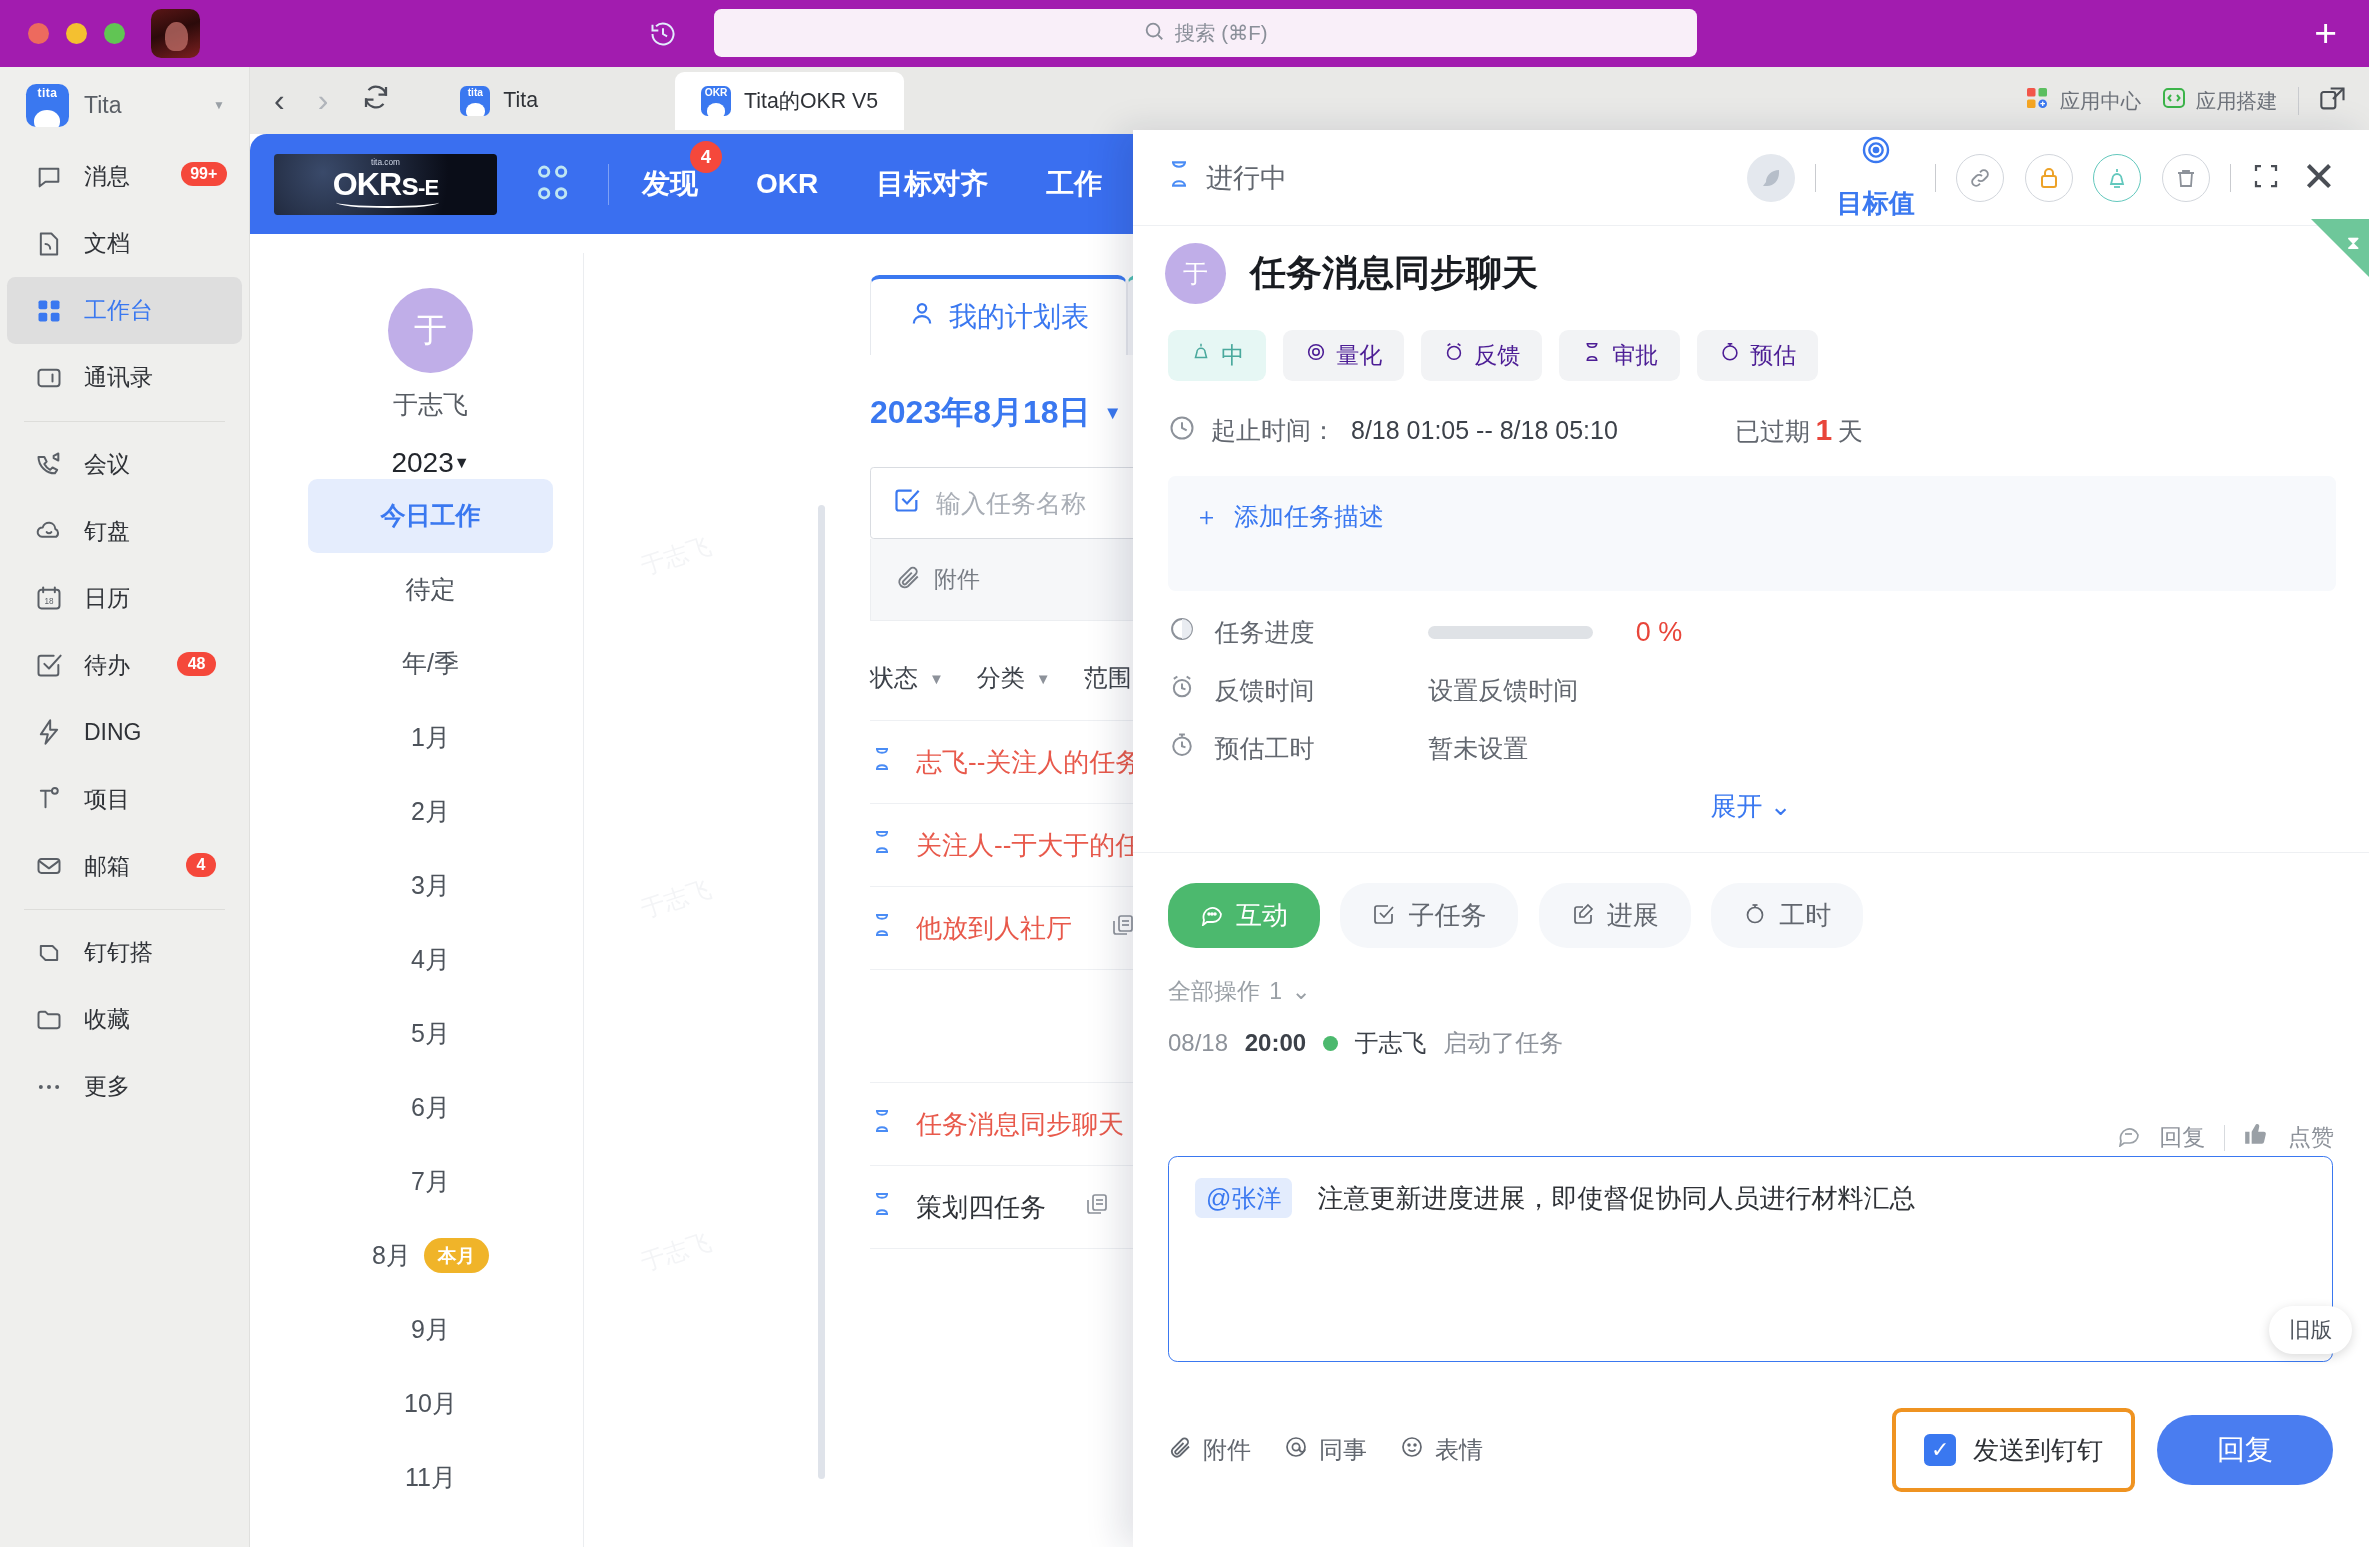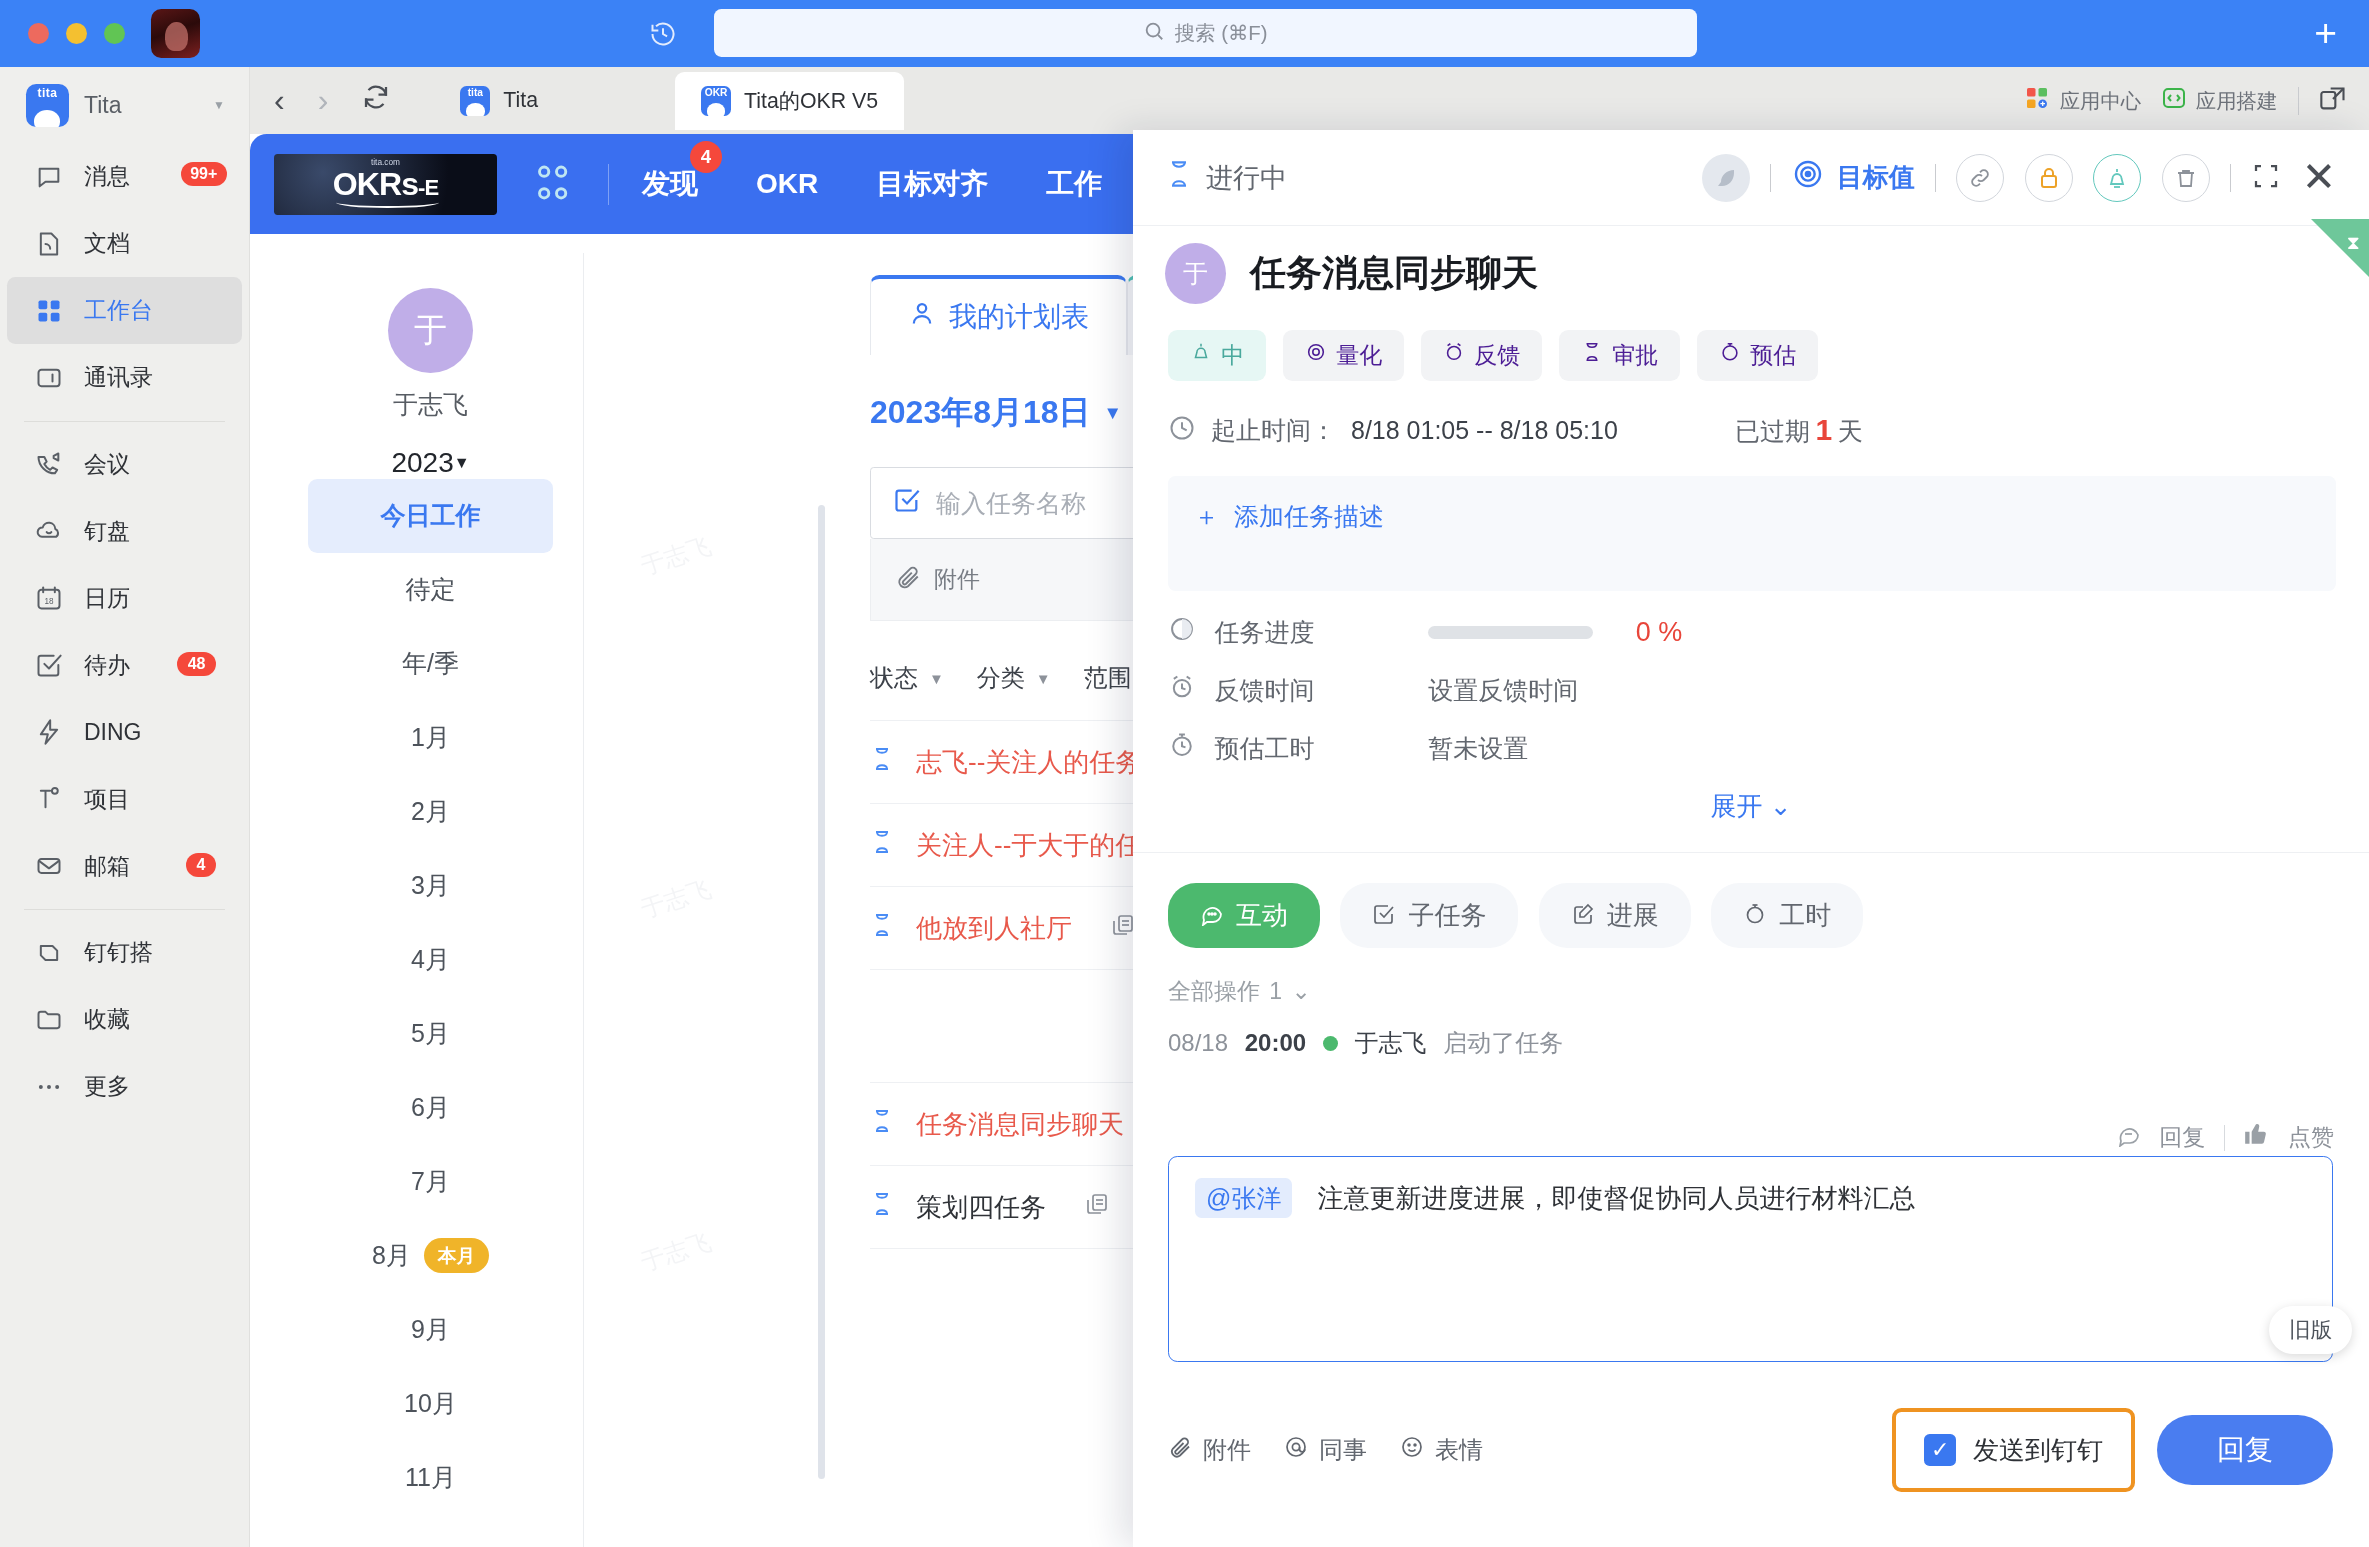--- a/index.html
+++ b/index.html
@@ -7,21 +7,21 @@
     width: 2369px; height: 1547px;
     font-family: "Liberation Sans", "DejaVu Sans", sans-serif;
     overflow: hidden;
     background: #fff;
   }
   #root { position: relative; width: 2369px; height: 1547px; }
 
   
   .titlebar {
     position: absolute; left:0; top:0; width:2369px; height:67px;
-    background:#3b82f6; display:flex; align-items:center;
+    background:#a21caf; display:flex; align-items:center;
   }
   .traffic { display:flex; gap:16.7px; margin-left:28px; }
   .dot { width:21.3px; height:21.3px; border-radius:50%; }
   .dot.red{background:#ed6a5e;} .dot.yellow{background:#f4c030;} .dot.green{background:#61c554;}
   .user-avatar-tb {
     width:49px; height:49px; border-radius:10.2px; margin-left:26px;
     background:linear-gradient(160deg,#5a1616 0%,#2b0a0a 45%,#7d2020 100%);
     position:relative; overflow:hidden;
   }
   .user-avatar-tb::after{
@@ -169,21 +169,21 @@
     box-shadow:-13px 0 33px rgba(20,30,60,.13);
   }
   .dhead{height:96px;display:flex;align-items:center;padding:0 33px 0 32px;border-bottom:0.9px solid #eef0f3;}
   .dstatus{display:flex;align-items:center;gap:13px;font-size:27px;color:#62676f;}
   .dstatus .hg{color:#4a8cf5;}
   .dh-right{margin-left:auto;display:flex;align-items:center;gap:20.4px;}
   .circ{
     width:48px;height:48px;border-radius:50%;border:1.5px solid #d2d6dc;display:flex;align-items:center;justify-content:center;
   }
   .circ.teal{border-color:#63c8bd;}
-  .goalbtn{display:flex;align-items:center;gap:13px;color:#3a78f0;font-size:26px;font-weight:600;}
+  .goalbtn{display:flex;align-items:center;gap:13px;color:#3a78f0;font-size:26px;font-weight:600;flex-direction:column;}
   .xclose{font-size:41px;color:#4a4e55;font-weight:300;line-height:1;}
   .gray-feather{width:48px;height:48px;border-radius:50%;background:#e4e8ee;display:flex;align-items:center;justify-content:center;}
 
   .dtitle-row{display:flex;align-items:center;gap:24px;padding:16.7px 33px 0 32px;position:relative;}
   .dt-avatar{width:61px;height:61px;border-radius:50%;background:#c0aee8;color:#fff;font-size:25px;display:flex;align-items:center;justify-content:center;}
   .dt-title{font-size:36px;color:#191c21;font-weight:600;}
   .corner-flag{
     position:absolute;right:0;top:-7.4px;width:0;height:0;border-top:58px solid #6ec79a;border-left:58px solid transparent;
   }
   .corner-flag-ico{position:absolute;right:9.3px;top:5.6px;color:#fff;font-size:18.6px;}

